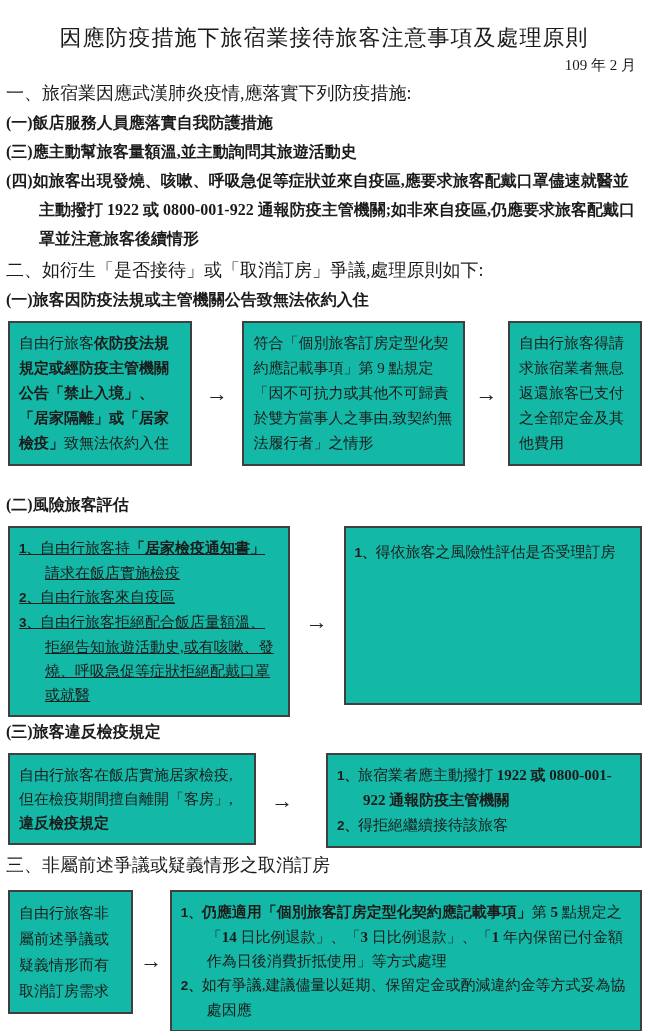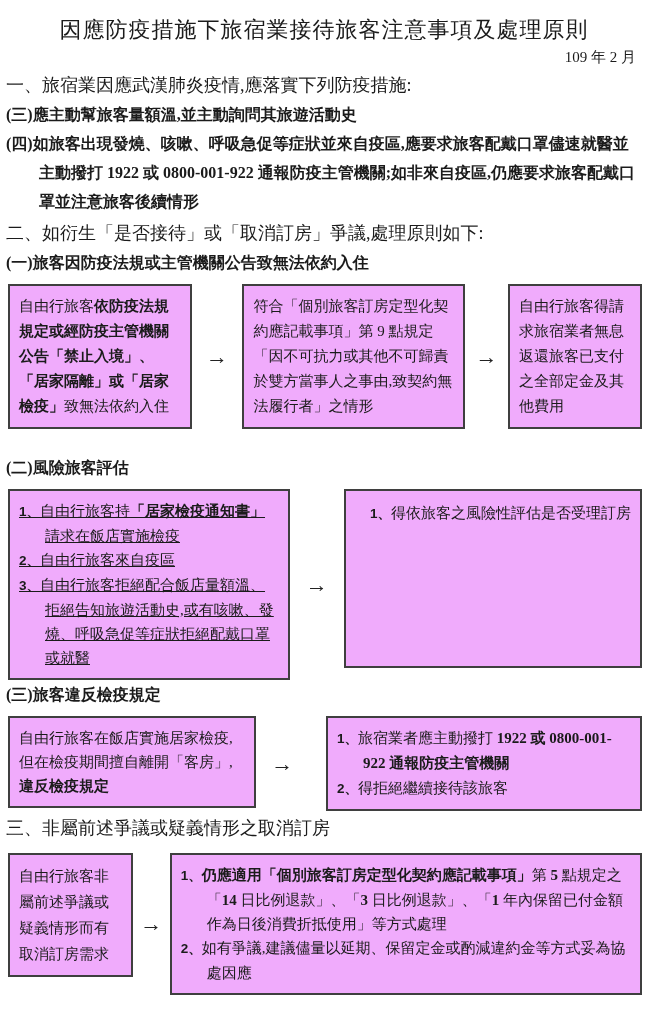--- a/index.html
+++ b/index.html
@@ -1,68 +1,69 @@
 <!DOCTYPE html>
 <html><head>
 <meta charset="utf-8">
 <style>
   html,body{margin:0;padding:0;background:#ffffff;}
   .page{
     width:648px;height:1031px;box-sizing:border-box;
-    padding:6px 6px 0 6px;background:#ffffff;color:#1b1b1b;
+    padding:14px 6px 0 6px;background:#ffffff;color:#1b1b1b;
     font-family:"Liberation Serif","DejaVu Serif",serif;
     overflow:hidden;position:relative;
   }
   .title{text-align:center;font-size:22px;font-weight:400;line-height:32px;margin-top:8px;letter-spacing:1px;}
   .date{text-align:right;font-size:15px;line-height:22px;padding-right:6px;}
   .h-major{font-size:18px;line-height:30px;margin-top:2px;}
   .sub-bold{font-weight:700;font-size:16px;line-height:29px;}
   .hang{padding-left:33px;text-indent:-33px;}
   .flow-row{display:flex;align-items:flex-start;margin-top:7px;margin-left:2px;}
   .fbox{
-    box-sizing:border-box;border:2px solid #3f3f3f;background:#f0abfc;
+    box-sizing:border-box;border:2px solid #3f3f3f;background:#14b8a6;
     padding:8px 9px;font-size:15px;line-height:25px;
   }
   .arrow-cell{
     align-self:stretch;display:flex;align-items:center;justify-content:center;
     font-size:22px;color:#222;
   }
   .b{font-weight:700;}
   .bi{padding-left:26px;text-indent:-26px;}
   .num{font-family:"Liberation Sans","DejaVu Sans",sans-serif;font-weight:700;font-size:13.5px;}
   
   .bx-a{width:188px;min-height:131px;}
   .ar-1{width:52px;}
   .bx-b{width:228px;min-height:133px;}
   .ar-2{width:44px;}
   .bx-c{width:137px;min-height:131px;}
   
   .bx-d{width:288px;min-height:178px;line-height:24px;text-decoration:underline;}
   .ar-3{width:55px;}
-  .bx-e{width:305px;min-height:179px;line-height:28px;text-align:right;}
+  .bx-e{width:305px;min-height:179px;line-height:33px;}
   
   .bx-f{width:259px;min-height:84px;line-height:24px;}
   .ar-4{width:56px;}
   .bx-g{width:331px;min-height:92px;line-height:25px;margin-left:17px;}
   
   .bx-h{width:127px;min-height:105px;line-height:26px;}
   .ar-5{width:38px;}
   .bx-i{width:483px;min-height:139px;line-height:24px;}
   .mt-sub{margin-top:24px;}
   .mt-head{}
 </style>
 </head>
 <body>
 
 <div class="page">
 
   <div class="title">因應防疫措施下旅宿業接待旅客注意事項及處理原則</div>
   <div class="date">109 年 2 月</div>
 
   <div class="h-major">一、旅宿業因應武漢肺炎疫情,應落實下列防疫措施:</div>
+  <div class="sub-bold">(一)飯店服務人員應落實自我防護措施</div>
   <div class="sub-bold">(三)應主動幫旅客量額溫,並主動詢問其旅遊活動史</div>
   <div class="sub-bold hang">(四)如旅客出現發燒、咳嗽、呼吸急促等症狀並來自疫區,應要求旅客配戴口罩儘速就醫並主動撥打 1922 或 0800-001-922 通報防疫主管機關;如非來自疫區,仍應要求旅客配戴口罩並注意旅客後續情形</div>
 
   <div class="h-major">二、如衍生「是否接待」或「取消訂房」爭議,處理原則如下:</div>
 
   <div class="sub-bold">(一)旅客因防疫法規或主管機關公告致無法依約入住</div>
   <div class="flow-row">
     <div class="fbox bx-a"><span>自由行旅客</span><span class="b">依防疫法規規定或經防疫主管機關公告「禁止入境」、「居家隔離」或「居家檢疫」</span><span>致無法依約入住</span></div>
     <div class="arrow-cell ar-1">→</div>
     <div class="fbox bx-b">符合「個別旅客訂房定型化契約應記載事項」第 9 點規定「因不可抗力或其他不可歸責於雙方當事人之事由,致契約無法履行者」之情形</div>

